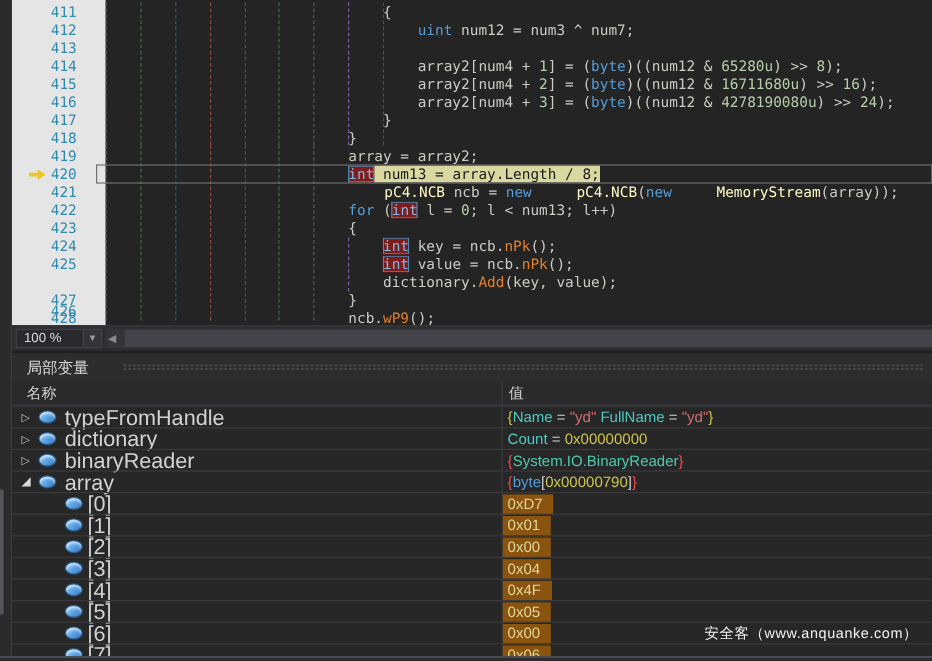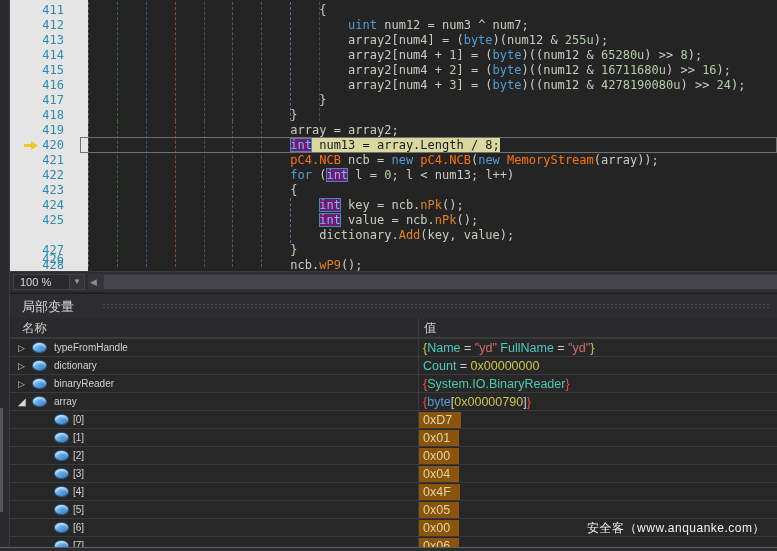--- a/index.html
+++ b/index.html
@@ -12,25 +12,25 @@
   #editor{position:absolute;left:10px;top:0;right:0;height:271px;background:#242424;overflow:hidden;}
   #gutter{position:absolute;left:0;top:0;width:78px;height:271px;background:#e5e5e5;}
   .gnum{position:absolute;left:0;width:54px;height:15px;text-align:right;
         font-family:"DejaVu Sans Mono",monospace;font-size:12px;line-height:15px;color:#2E8BAD;}
   #code-area{position:absolute;left:78px;top:0;right:0;height:271px;}
   .guide{position:absolute;width:0;border-left:1px dashed #4A4A4A;}
   .cl{position:absolute;left:0;right:0;height:15px;line-height:15px;white-space:pre;
       font-family:"DejaVu Sans Mono",monospace;font-size:12px;color:#CBCBC3;}
   .tk-pl{color:#CBCBC3;}
   .tk-kw{color:#569CD6;}
-  .tk-ty{color:#f97316;}
+  .tk-ty{color:#fef9c3;margin-left:30px;}
   .tk-me{color:#E0802C;}
   .tk-nu{color:#B5CEA8;}
   .tk-cur{background:#D8D8A0;color:#1B1B1B;}
-  .tk-intbox{background:#701a75;box-shadow:inset 0 0 0 1px #4C88B4;color:#7FB9E6;}
+  .tk-intbox{background:#7f1d1d;box-shadow:inset 0 0 0 1px #4C88B4;color:#7FB9E6;}
   .curbox{position:absolute;left:-8px;right:0;height:16px;border:1px solid #707070;box-sizing:border-box;pointer-events:none;}
   .curarrow{position:absolute;left:-64px;width:14px;height:9px;background:#EFC428;
             clip-path:polygon(0 32%,52% 32%,52% 0,100% 50%,52% 100%,52% 68%,0 68%);}
   
   #zoombar{position:absolute;left:10px;right:0;top:271px;height:21px;background:#2E2E32;border-top:1px solid #3A3A3E;box-sizing:border-box;}
   #zoom-combo{position:absolute;left:3px;top:2px;width:72px;height:16px;background:#2A2A2E;border:1px solid #434347;box-sizing:border-box;color:#DADADA;font-size:11px;line-height:14px;}
   #zoom-combo .zlabel{position:absolute;left:6px;top:0;}
   #zoom-combo .zcaret{position:absolute;right:0;top:0;width:14px;height:14px;border-left:1px solid #434347;color:#9A9A9A;font-size:8px;line-height:14px;text-align:center;background:#343438;}
   #hscroll{position:absolute;left:78px;right:0;top:2px;height:16px;background:#34343A;}
   #hscroll .harrow{position:absolute;left:2px;top:1px;color:#8A8A8A;font-size:9px;line-height:14px;}
@@ -44,21 +44,21 @@
   #locals-header{position:absolute;left:0;right:0;top:24px;height:20px;background:#2A2A2C;border-bottom:1px solid #3A3A3E;box-sizing:border-box;color:#CFCFCF;font-size:12.5px;}
   #locals-header .hname{position:absolute;left:12px;top:2px;}
   #locals-header .hvalue{position:absolute;left:414px;top:2px;}
   #col-divider{position:absolute;left:408px;top:24px;bottom:0;width:0;border-left:1px solid #3A3A3E;}
   #locals-rows{position:absolute;left:0;right:0;top:44px;bottom:0;overflow:hidden;}
   .lrow{position:absolute;left:0;right:0;height:18px;border-top:1px solid #3A3A3E;box-sizing:content-box;}
   .lrow .expander{position:absolute;left:8px;top:1px;width:12px;height:16px;color:#C8C8C8;font-size:9px;line-height:16px;}
   .lrow .vicon{position:absolute;top:4px;width:13px;height:9px;border-radius:50%;
       background:linear-gradient(135deg,#A8D8F8 0%,#5FA8E8 45%,#3878C0 100%);
       box-shadow:0 0 0 1px #2A5E90, inset 0 2px 2px rgba(255,255,255,0.55);}
-  .lrow .nm{position:absolute;top:1px;font-size:10px;line-height:16px;color:#D2D2D2;white-space:pre;}
+  .lrow .nm{position:absolute;top:1px;font-size:18px;line-height:16px;color:#D2D2D2;white-space:pre;}
   .lrow .val{position:absolute;left:409px;right:0;top:1px;font-size:12.5px;line-height:16px;white-space:pre;padding-left:4px;}
   .tk2-pl{color:#CFCFCF;}
   .tk2-cy{color:#4FC8C0;}
   .tk2-st{color:#D16D6D;}
   .tk2-yl{color:#CEC54E;}
   .tk2-rd{color:#F14C4C;}
   .tk2-ty{color:#4EC9B0;}
   .tk2-kw{color:#569CD6;}
   .tk2-chg{display:inline-block;background:#8A530E;color:#E0D89C;padding:0 9px 0 4px;margin-left:-4px;height:17px;}
   
@@ -106,21 +106,20 @@
       <div class="guide" style="left: 0px; top: 121px; height: 146px; border-left-color: rgb(90, 90, 90);"></div>
       <div class="guide" style="left: 28.8984px; top: 121px; height: 146px; border-left-color: rgb(61, 107, 69);"></div>
       <div class="guide" style="left: 57.7968px; top: 121px; height: 146px; border-left-color: rgb(53, 84, 126);"></div>
       <div class="guide" style="left: 86.6952px; top: 121px; height: 146px; border-left-color: rgb(138, 74, 53);"></div>
       <div class="guide" style="left: 115.594px; top: 121px; height: 146px; border-left-color: rgb(78, 78, 78);"></div>
       <div class="guide" style="left: 144.492px; top: 121px; height: 146px; border-left-color: rgb(61, 107, 69);"></div>
       <div class="guide" style="left: 173.39px; top: 121px; height: 146px; border-left-color: rgb(88, 88, 88);"></div>
       <div class="guide" style="left: 202.289px; top: 198px; height: 45px; border-left-color: rgb(122, 95, 160);"></div>
       <div class="cl" style="top: 3px; padding-left: 231.187px;"><span class="tk-pl">{</span></div>
       <div class="cl" style="top: 18px; padding-left: 260.086px;"><span class="tk-kw">uint</span><span class="tk-pl"> num12 = num3 ^ num7;</span></div>
-      <div class="cl" style="top: 33px; padding-left: 260.086px;"><span class="tk-pl">array2[num4] = (</span><span class="tk-kw">byte</span><span class="tk-pl">)(num12 &amp; </span><span class="tk-nu">255u</span><span class="tk-pl">);</span></div>
       <div class="cl" style="top: 48px; padding-left: 260.086px;"><span class="tk-pl">array2[num4 + </span><span class="tk-nu">1</span><span class="tk-pl">] = (</span><span class="tk-kw">byte</span><span class="tk-pl">)((num12 &amp; </span><span class="tk-nu">65280u</span><span class="tk-pl">) &gt;&gt; </span><span class="tk-nu">8</span><span class="tk-pl">);</span></div>
       <div class="cl" style="top: 63px; padding-left: 260.086px;"><span class="tk-pl">array2[num4 + </span><span class="tk-nu">2</span><span class="tk-pl">] = (</span><span class="tk-kw">byte</span><span class="tk-pl">)((num12 &amp; </span><span class="tk-nu">16711680u</span><span class="tk-pl">) &gt;&gt; </span><span class="tk-nu">16</span><span class="tk-pl">);</span></div>
       <div class="cl" style="top: 78px; padding-left: 260.086px;"><span class="tk-pl">array2[num4 + </span><span class="tk-nu">3</span><span class="tk-pl">] = (</span><span class="tk-kw">byte</span><span class="tk-pl">)((num12 &amp; </span><span class="tk-nu">4278190080u</span><span class="tk-pl">) &gt;&gt; </span><span class="tk-nu">24</span><span class="tk-pl">);</span></div>
       <div class="cl" style="top: 93px; padding-left: 231.187px;"><span class="tk-pl">}</span></div>
       <div class="cl" style="top: 108px; padding-left: 202.289px;"><span class="tk-pl">}</span></div>
       <div class="cl" style="top: 123px; padding-left: 202.289px;"><span class="tk-pl">array = array2;</span></div>
       <div class="cl" style="top: 138px; padding-left: 202.289px;"><span class="tk-intbox">int</span><span class="tk-cur"> num13 = array.Length / 8;</span></div>
       <div class="curbox" style="top: 137px;"></div>
       <div class="curarrow" style="top: 141px; left: -64px;"></div>
       <div class="cl" style="top: 153px; padding-left: 202.289px;"><span class="tk-ty">pC4.NCB</span><span class="tk-pl"> ncb = </span><span class="tk-kw">new</span><span class="tk-pl"> </span><span class="tk-ty">pC4.NCB</span><span class="tk-pl">(</span><span class="tk-kw">new</span><span class="tk-pl"> </span><span class="tk-ty">MemoryStream</span><span class="tk-pl">(array));</span></div>

